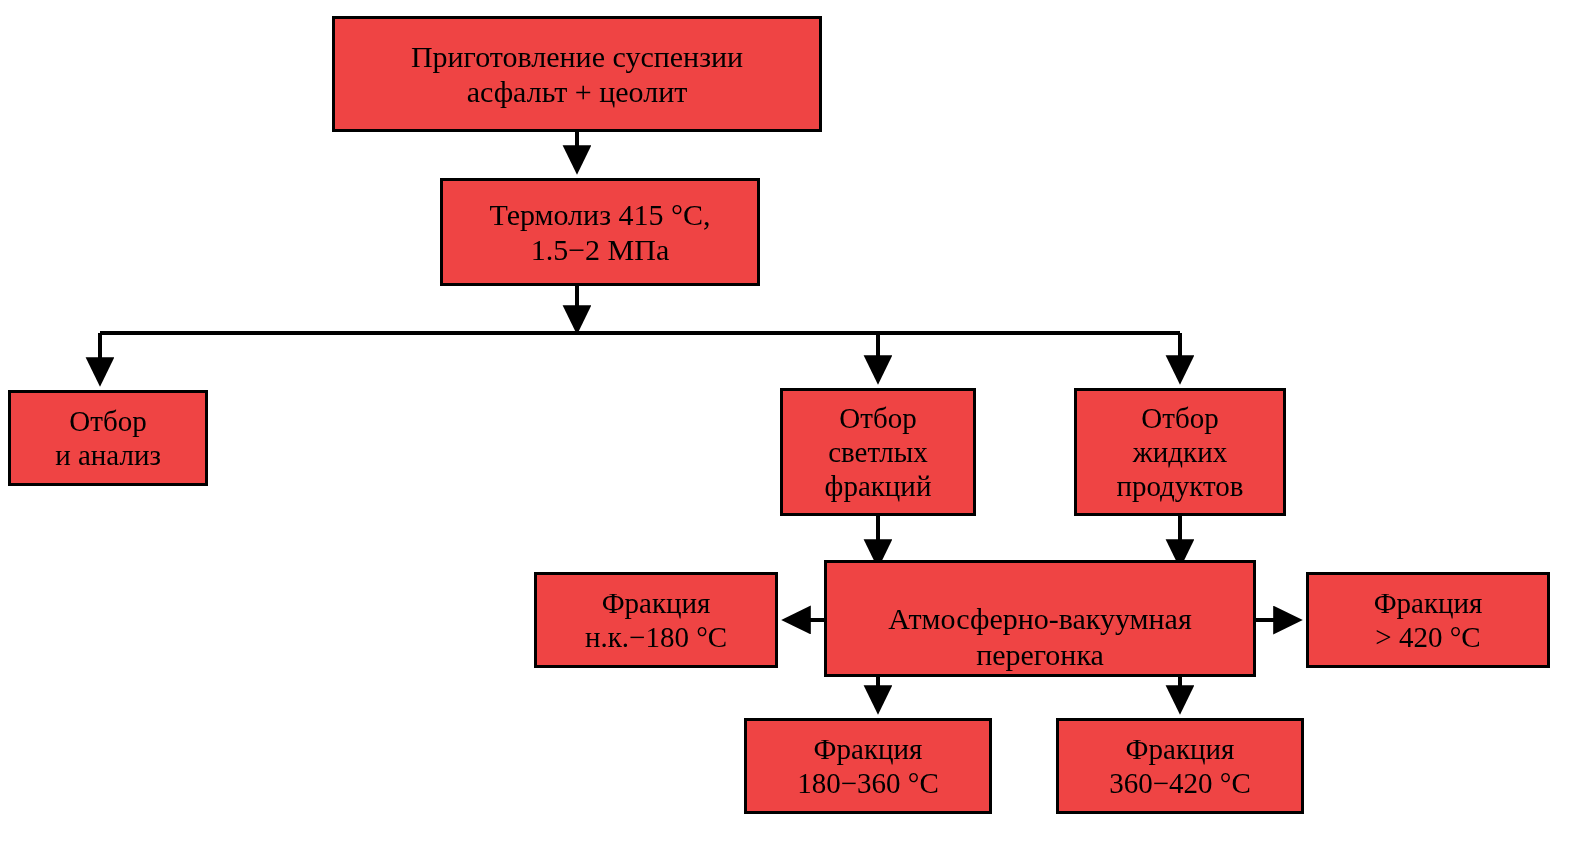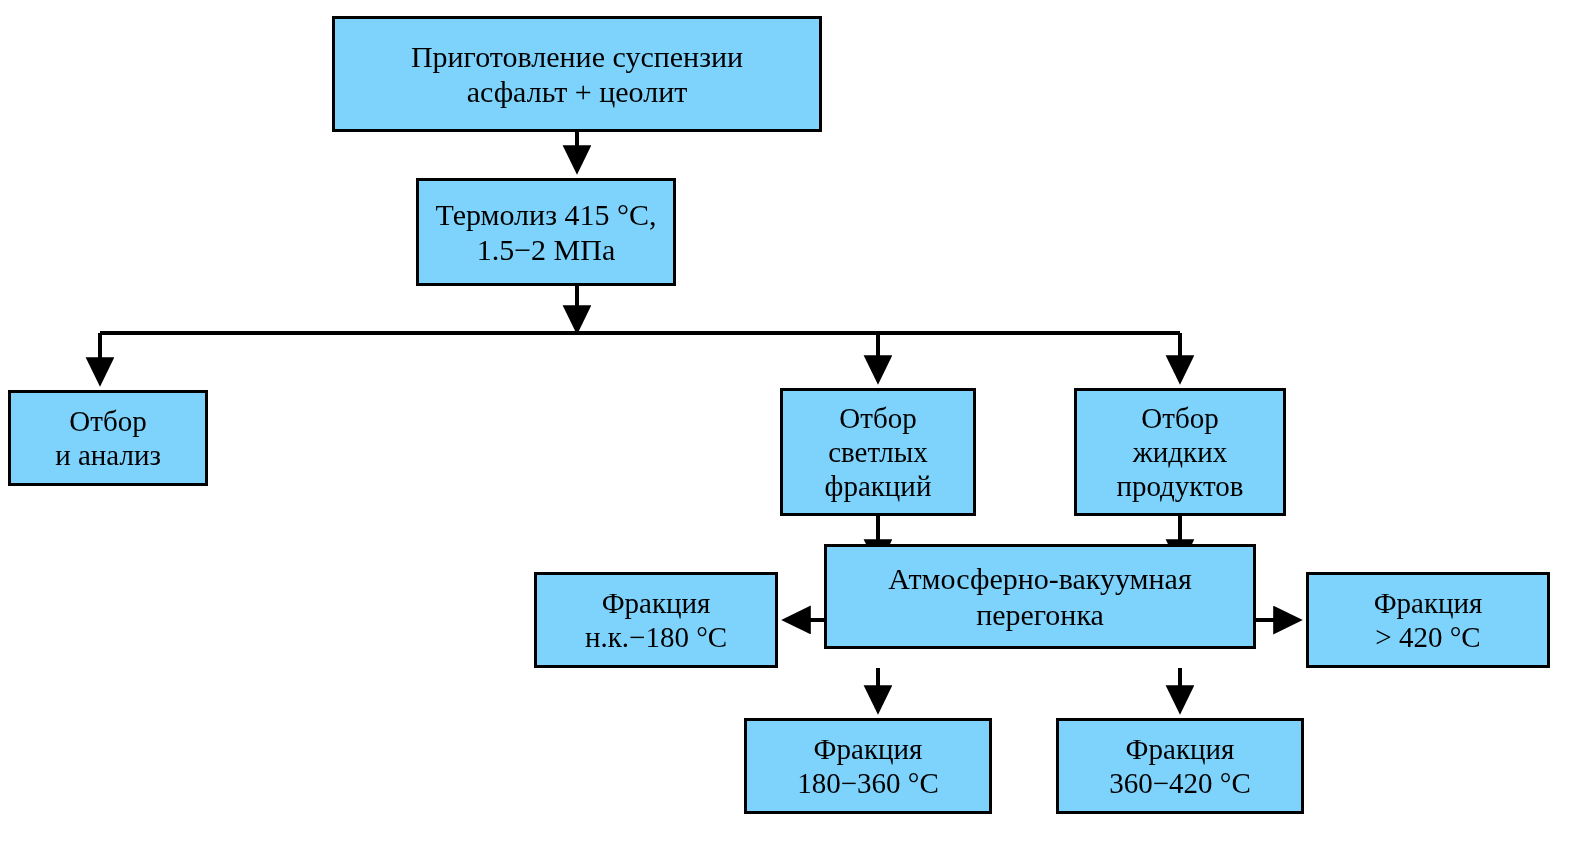--- a/index.html
+++ b/index.html
@@ -23,21 +23,21 @@
     left: 0;
     top: 0;
     width: 1591px;
     height: 850px;
     pointer-events: none;
   }
   .node {
     position: absolute;
     box-sizing: border-box;
     border: 3px solid #000000;
-    background: #7dd3fc;
+    background: #ef4444;
     display: flex;
     align-items: center;
     justify-content: center;
     text-align: center;
     line-height: 1.18;
     padding: 2px 6px;
   }
   .node .label {
     display: block;
     white-space: pre-line;
@@ -80,21 +80,21 @@
     <line x1="878" y1="668" x2="878" y2="710" stroke="#000000" stroke-width="4" marker-end="url(#arrowhead)"></line>
 
     <line x1="1180" y1="668" x2="1180" y2="710" stroke="#000000" stroke-width="4" marker-end="url(#arrowhead)"></line>
   </svg>
 
   <div class="node fs-30" style="left:332px; top:16px; width:490px; height:116px;">
     <span class="label">Приготовление суспензии
 асфальт + цеолит</span>
   </div>
 
-  <div class="node fs-30" style="left:416px; top:178px; width:260px; height:108px;">
+  <div class="node fs-30" style="left:440px; top:178px; width:320px; height:108px;">
     <span class="label">Термолиз 415 °C,
 1.5−2 МПа</span>
   </div>
 
   <div class="node fs-29" style="left:8px; top:390px; width:200px; height:96px;">
     <span class="label">Отбор
 и анализ</span>
   </div>
 
   <div class="node fs-29" style="left:780px; top:388px; width:196px; height:128px;">
@@ -102,21 +102,21 @@
 светлых
 фракций</span>
   </div>
 
   <div class="node fs-29" style="left:1074px; top:388px; width:212px; height:128px;">
     <span class="label">Отбор
 жидких
 продуктов</span>
   </div>
 
-  <div class="node fs-30" style="left:824px; top:544px; width:432px; height:105px;">
+  <div class="node fs-30" style="left:824px; top:560px; width:432px; height:117px;align-items:flex-end;">
     <span class="label">Атмосферно-вакуумная
 перегонка</span>
   </div>
 
   <div class="node fs-29" style="left:534px; top:572px; width:244px; height:96px;">
     <span class="label">Фракция
 н.к.−180 °C</span>
   </div>
 
   <div class="node fs-29" style="left:1306px; top:572px; width:244px; height:96px;">

